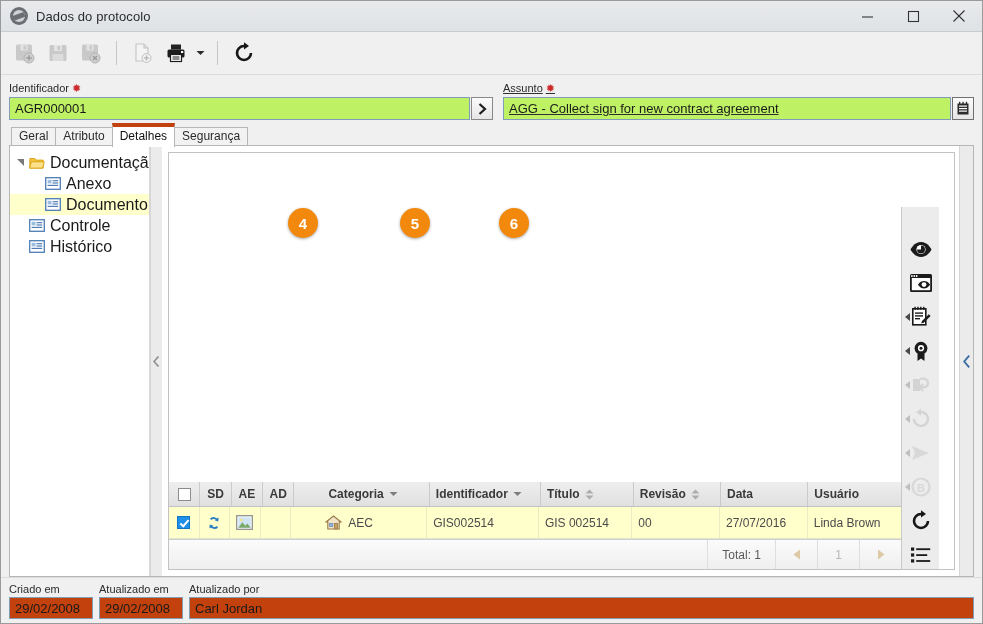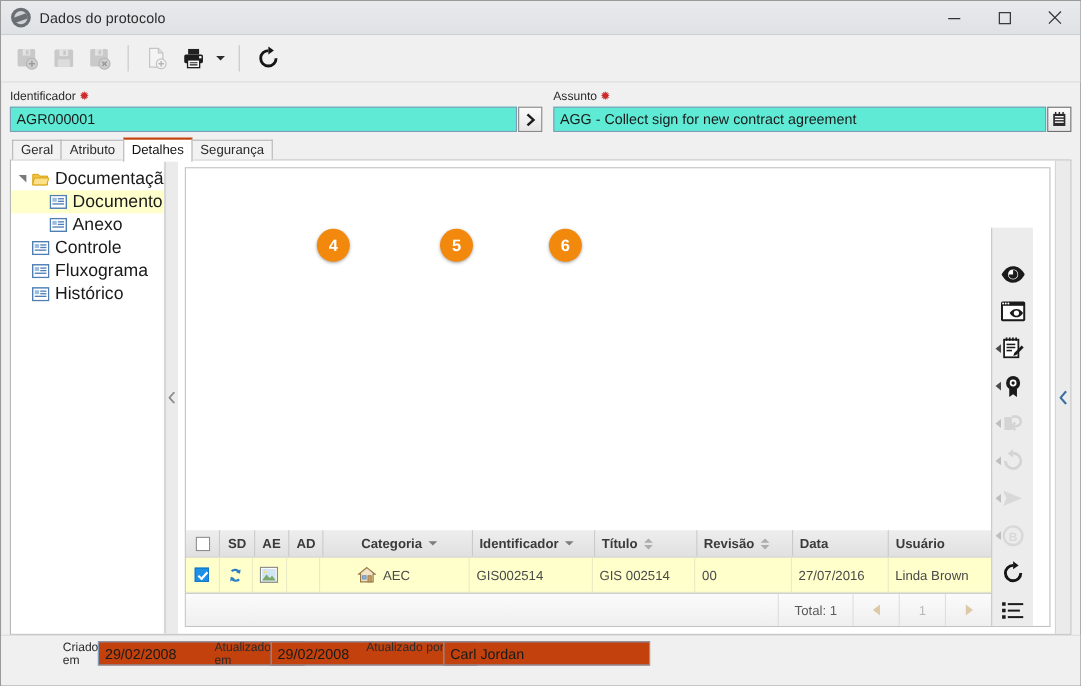--- a/index.html
+++ b/index.html
@@ -88,36 +88,36 @@
 
   
   .fields {
     display: flex;
     padding: 6px 8px 0 8px;
     gap: 10px;
     flex: 0 0 auto;
   }
   .field { display: flex; flex-direction: column; }
   .field.ident { width: 484px; }
-  .field.assunto { flex: 1 1 auto; }
+  .field.assunto { flex: 1 1 auto; text-decoration: underline; }
   .field-label {
     font-size: 11px; color: #2b2b2b;
     margin-bottom: 2px; display:flex; align-items:center; gap:3px;
     height: 14px;
   }
   .req {
     color: #cc2b2b; font-size: 11px; line-height: 1;
   }
   .field-input-wrap {
     display: flex; align-items: stretch; height: 23px;
   }
   .field-input {
     flex: 1 1 auto;
     border: 1px solid #7f9db9;
-    background: #5eead4;
+    background: #bef264;
     font-family: "Liberation Sans", sans-serif;
     font-size: 13px;
     color: #1a1a1a;
     padding: 0 5px;
     outline: none;
   }
   .field-btn {
     width: 22px;
     margin-left: 1px;
     border: 1px solid #707070;
@@ -142,21 +142,21 @@
     border-bottom: none;
     background: #f2f2f2;
     padding: 1px 7px 2px 7px;
     font-size: 12px;
     color: #2b2b2b;
     margin-right: -1px;
     line-height: 14px;
   }
   .tab.active {
     background: #ffffff;
-    border-top: 2px solid #c2410c;
+    border-top: 4px solid #c2410c;
     padding-top: 2px;
     padding-bottom: 4px;
     margin-bottom: -2px;
     color: #111;
     position: relative;
     z-index: 4;
   }
 
   
   .content {
@@ -390,21 +390,21 @@
   .bottombar {
     height: 46px;
     background: #f0f0f0;
     border-top: 1px solid #dcdcdc;
     display: flex;
     align-items: flex-start;
     padding: 5px 8px 0 8px;
     gap: 6px;
     flex: 0 0 auto;
   }
-  .bb-field { display: flex; flex-direction: row; margin-left: 48px; }
+  .bb-field { display: flex; flex-direction: column; }
   .bb-field.w90 { width: 84px; }
   .bb-field.grow { flex: 1 1 auto; }
   .bb-label { font-size: 11px; color: #2b2b2b; margin-bottom: 2px; }
   .bb-input {
     height: 22px;
     border: 1px solid #7f9db9;
     background: #c2410c;
     font-family: "Liberation Sans", sans-serif;
     font-size: 13px;
     color: #1a1a1a;
@@ -568,77 +568,64 @@
         </div>
         <div class="tree-ico">
           <svg width="16" height="14" viewBox="0 0 16 14">
             <path d="M0.8 2.5 h5 l1.3 1.6 h7.1 v8 h-13.4 z" fill="#f5c242" stroke="#d9a312" stroke-width="0.9"></path>
             <path d="M2.3 5.8 h13 l-1.7 6.3 h-13 z" fill="#fde08a" stroke="#d9a312" stroke-width="0.9"></path>
           </svg>
         </div>
         <div class="tree-label">Documentação</div>
       </div>
 
+      <div class="tree-node">
+        <div class="tree-expander"></div>
+        <div class="tree-indent"></div>
+        <div class="tree-ico">
+          <svg width="16" height="13" viewBox="0 0 16 13">
+            <rect x="0.7" y="0.7" width="14.6" height="11.6" fill="#fff" stroke="#4f7eb5" stroke-width="1.3"></rect>
+            <rect x="2.6" y="2.8" width="4" height="3.6" fill="#9bbde0"></rect>
+            <rect x="7.6" y="3.1" width="5.6" height="1.2" fill="#4f7eb5"></rect>
+            <rect x="7.6" y="5.4" width="5.6" height="1.2" fill="#4f7eb5"></rect>
+            <rect x="2.6" y="7.8" width="10.6" height="1.2" fill="#4f7eb5"></rect>
+          </svg>
+        </div>
+        <div class="tree-label">Anexo</div>
+      </div>
+
       <div class="tree-node selected">
         <div class="tree-expander"></div>
         <div class="tree-indent"></div>
         <div class="tree-ico">
           <svg width="16" height="13" viewBox="0 0 16 13">
             <rect x="0.7" y="0.7" width="14.6" height="11.6" fill="#fff" stroke="#4f7eb5" stroke-width="1.3"></rect>
             <rect x="2.6" y="2.8" width="4" height="3.6" fill="#9bbde0"></rect>
             <rect x="7.6" y="3.1" width="5.6" height="1.2" fill="#4f7eb5"></rect>
             <rect x="7.6" y="5.4" width="5.6" height="1.2" fill="#4f7eb5"></rect>
             <rect x="2.6" y="7.8" width="10.6" height="1.2" fill="#4f7eb5"></rect>
           </svg>
         </div>
         <div class="tree-label">Documento</div>
       </div>
 
       <div class="tree-node">
         <div class="tree-expander"></div>
-        <div class="tree-indent"></div>
         <div class="tree-ico">
           <svg width="16" height="13" viewBox="0 0 16 13">
             <rect x="0.7" y="0.7" width="14.6" height="11.6" fill="#fff" stroke="#4f7eb5" stroke-width="1.3"></rect>
             <rect x="2.6" y="2.8" width="4" height="3.6" fill="#9bbde0"></rect>
             <rect x="7.6" y="3.1" width="5.6" height="1.2" fill="#4f7eb5"></rect>
             <rect x="7.6" y="5.4" width="5.6" height="1.2" fill="#4f7eb5"></rect>
             <rect x="2.6" y="7.8" width="10.6" height="1.2" fill="#4f7eb5"></rect>
           </svg>
         </div>
-        <div class="tree-label">Anexo</div>
-      </div>
-
-      <div class="tree-node">
-        <div class="tree-expander"></div>
-        <div class="tree-ico">
-          <svg width="16" height="13" viewBox="0 0 16 13">
-            <rect x="0.7" y="0.7" width="14.6" height="11.6" fill="#fff" stroke="#4f7eb5" stroke-width="1.3"></rect>
-            <rect x="2.6" y="2.8" width="4" height="3.6" fill="#9bbde0"></rect>
-            <rect x="7.6" y="3.1" width="5.6" height="1.2" fill="#4f7eb5"></rect>
-            <rect x="7.6" y="5.4" width="5.6" height="1.2" fill="#4f7eb5"></rect>
-            <rect x="2.6" y="7.8" width="10.6" height="1.2" fill="#4f7eb5"></rect>
-          </svg>
-        </div>
         <div class="tree-label">Controle</div>
       </div>
 
-      <div class="tree-node">
-        <div class="tree-expander"></div>
-        <div class="tree-ico">
-          <svg width="16" height="13" viewBox="0 0 16 13">
-            <rect x="0.7" y="0.7" width="14.6" height="11.6" fill="#fff" stroke="#4f7eb5" stroke-width="1.3"></rect>
-            <rect x="2.6" y="2.8" width="4" height="3.6" fill="#9bbde0"></rect>
-            <rect x="7.6" y="3.1" width="5.6" height="1.2" fill="#4f7eb5"></rect>
-            <rect x="7.6" y="5.4" width="5.6" height="1.2" fill="#4f7eb5"></rect>
-            <rect x="2.6" y="7.8" width="10.6" height="1.2" fill="#4f7eb5"></rect>
-          </svg>
-        </div>
-        <div class="tree-label">Fluxograma</div>
-      </div>
 
       <div class="tree-node">
         <div class="tree-expander"></div>
         <div class="tree-ico">
           <svg width="16" height="13" viewBox="0 0 16 13">
             <rect x="0.7" y="0.7" width="14.6" height="11.6" fill="#fff" stroke="#4f7eb5" stroke-width="1.3"></rect>
             <rect x="2.6" y="2.8" width="4" height="3.6" fill="#9bbde0"></rect>
             <rect x="7.6" y="3.1" width="5.6" height="1.2" fill="#4f7eb5"></rect>
             <rect x="7.6" y="5.4" width="5.6" height="1.2" fill="#4f7eb5"></rect>
             <rect x="2.6" y="7.8" width="10.6" height="1.2" fill="#4f7eb5"></rect>

